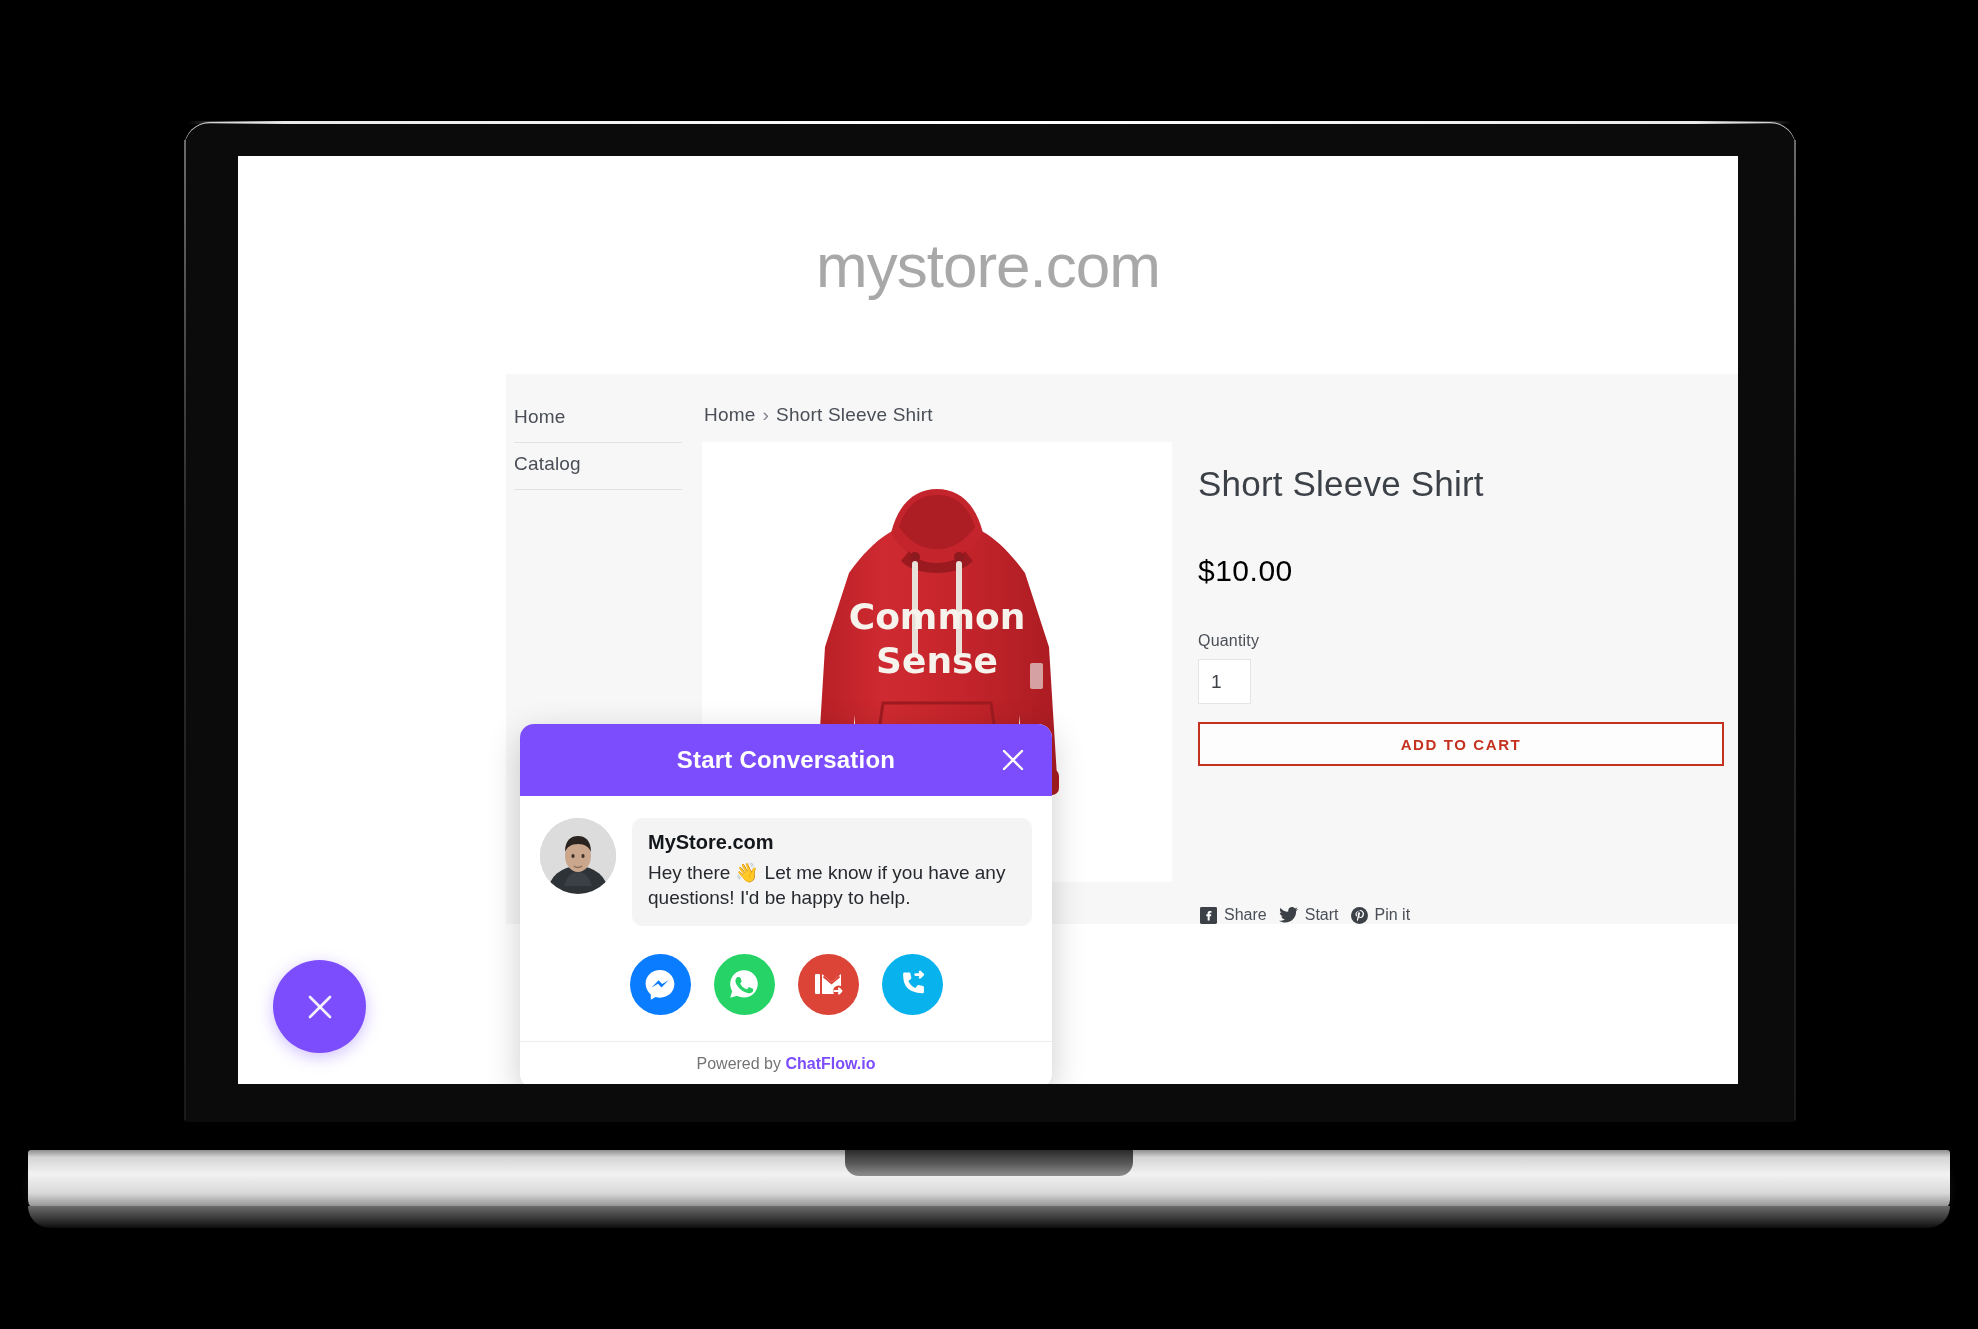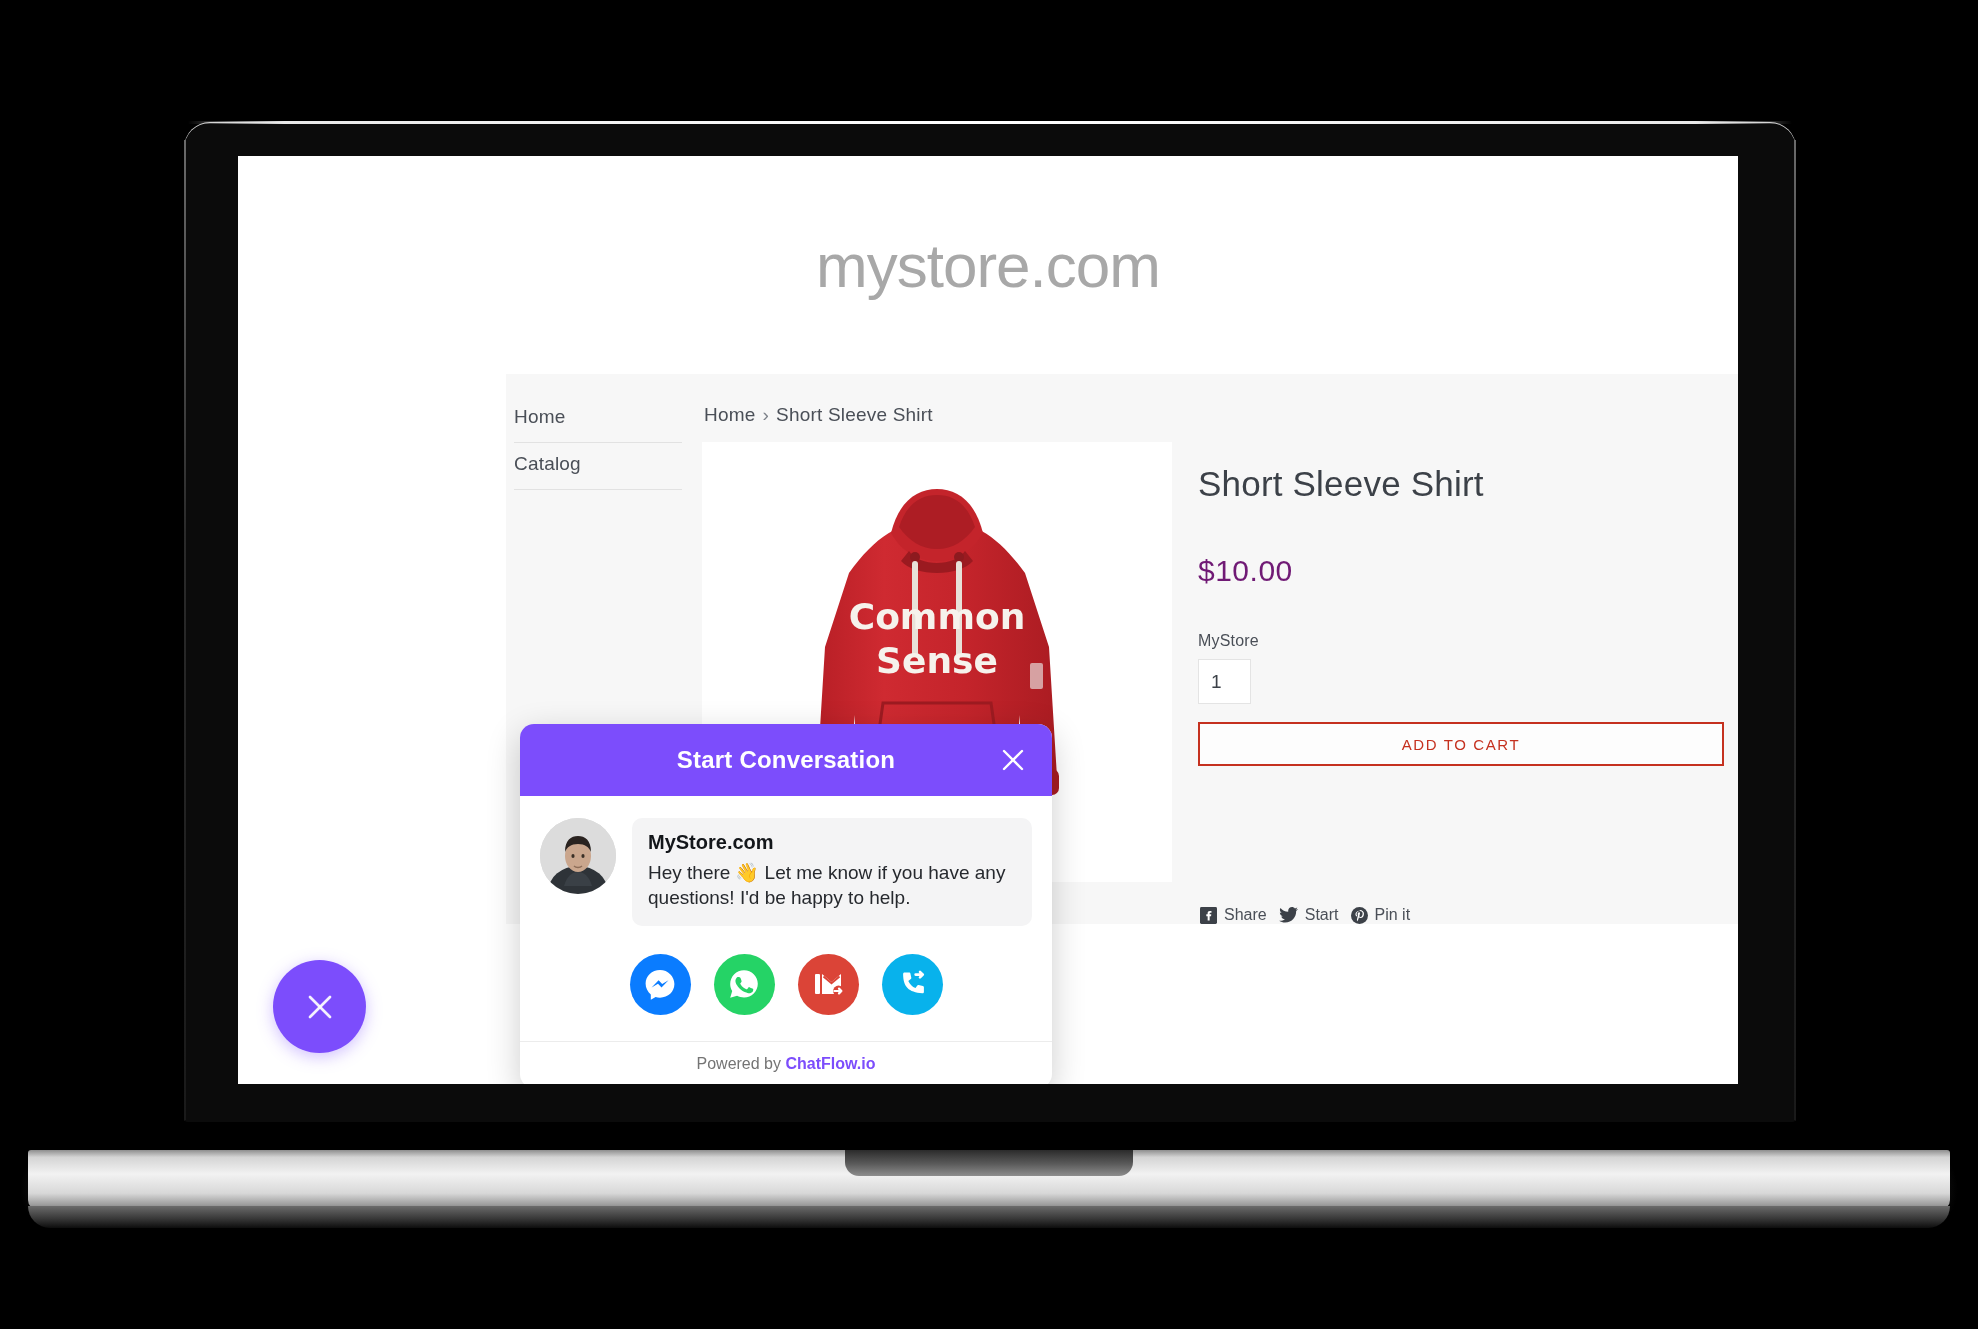--- a/index.html
+++ b/index.html
@@ -119,32 +119,32 @@
   .product-media {
     width: 470px; height: 440px;
     background: #ffffff;
     display: flex; align-items: center; justify-content: center;
     flex: 0 0 470px;
   }
   .hoodie-wrap { position: relative; width: 300px; height: 370px; }
 
   .product-info { flex: 1; padding-top: 22px; }
   .product-title { font-size: 35px; color: #3c4148; font-weight: 400; letter-spacing: .2px; }
-  .product-price { font-size: 30px; color: #701a75; margin-top: 50px; letter-spacing: .5px; }
+  .product-price { font-size: 30px; color: #000000; margin-top: 50px; letter-spacing: .5px; }
   .qty-label { font-size: 16px; color: #4a4f57; margin-top: 44px; letter-spacing: .2px; }
   .qty-input {
     width: 53px; height: 45px; margin-top: 9px;
     border: 1px solid #e4e4e4; background: #fff;
     font-size: 19px; color: #3c4148; padding-left: 12px;
     font-family: "Liberation Sans", sans-serif;
   }
   .btn-add, .btn-buy {
     display: block; width: 100%; height: 44px; margin-top: 18px;
     font-size: 15px; letter-spacing: 1.6px;
-    font-family: "Liberation Sans", sans-serif; cursor: pointer;
+    font-family: "Liberation Sans", sans-serif; cursor: pointer; font-weight: bold;
   }
   .btn-add { background: #fdfdfd; border: 2px solid #c5311f; color: #c5311f; }
   .btn-buy { background: #c5311f; border: 2px solid #c5311f; color: #ffffff; margin-top: 12px; }
 
   .social-row {
     display: flex; align-items: center; gap: 12px;
     padding: 24px 0 0 2px; margin-left: 496px;
   }
   .social-item { display: flex; align-items: center; gap: 7px; font-size: 16px; color: #4a4f57; }
 
@@ -278,21 +278,21 @@
 
                 <text x="150" y="152" text-anchor="middle" fill="#f6f2ec" font-family="'DejaVu Sans', sans-serif" font-size="36" font-weight="bold">Common</text>
                 <text x="150" y="196" text-anchor="middle" fill="#f6f2ec" font-family="'DejaVu Sans', sans-serif" font-size="36" font-weight="bold">Sense</text>
               </svg>
             </div>
           </div>
 
           <div class="product-info">
             <div class="product-title">Short Sleeve Shirt</div>
             <div class="product-price">$10.00</div>
-            <div class="qty-label">MyStore</div>
+            <div class="qty-label">Quantity</div>
             <input class="qty-input" type="text" value="1" style="">
             <button class="btn-add">ADD TO CART</button>
           </div>
 
         </div>
 
         <div class="social-row">
           <div class="social-item">
             <svg width="17" height="17" viewBox="0 0 24 24">
               <rect width="24" height="24" rx="2" fill="#3c4148"></rect>

